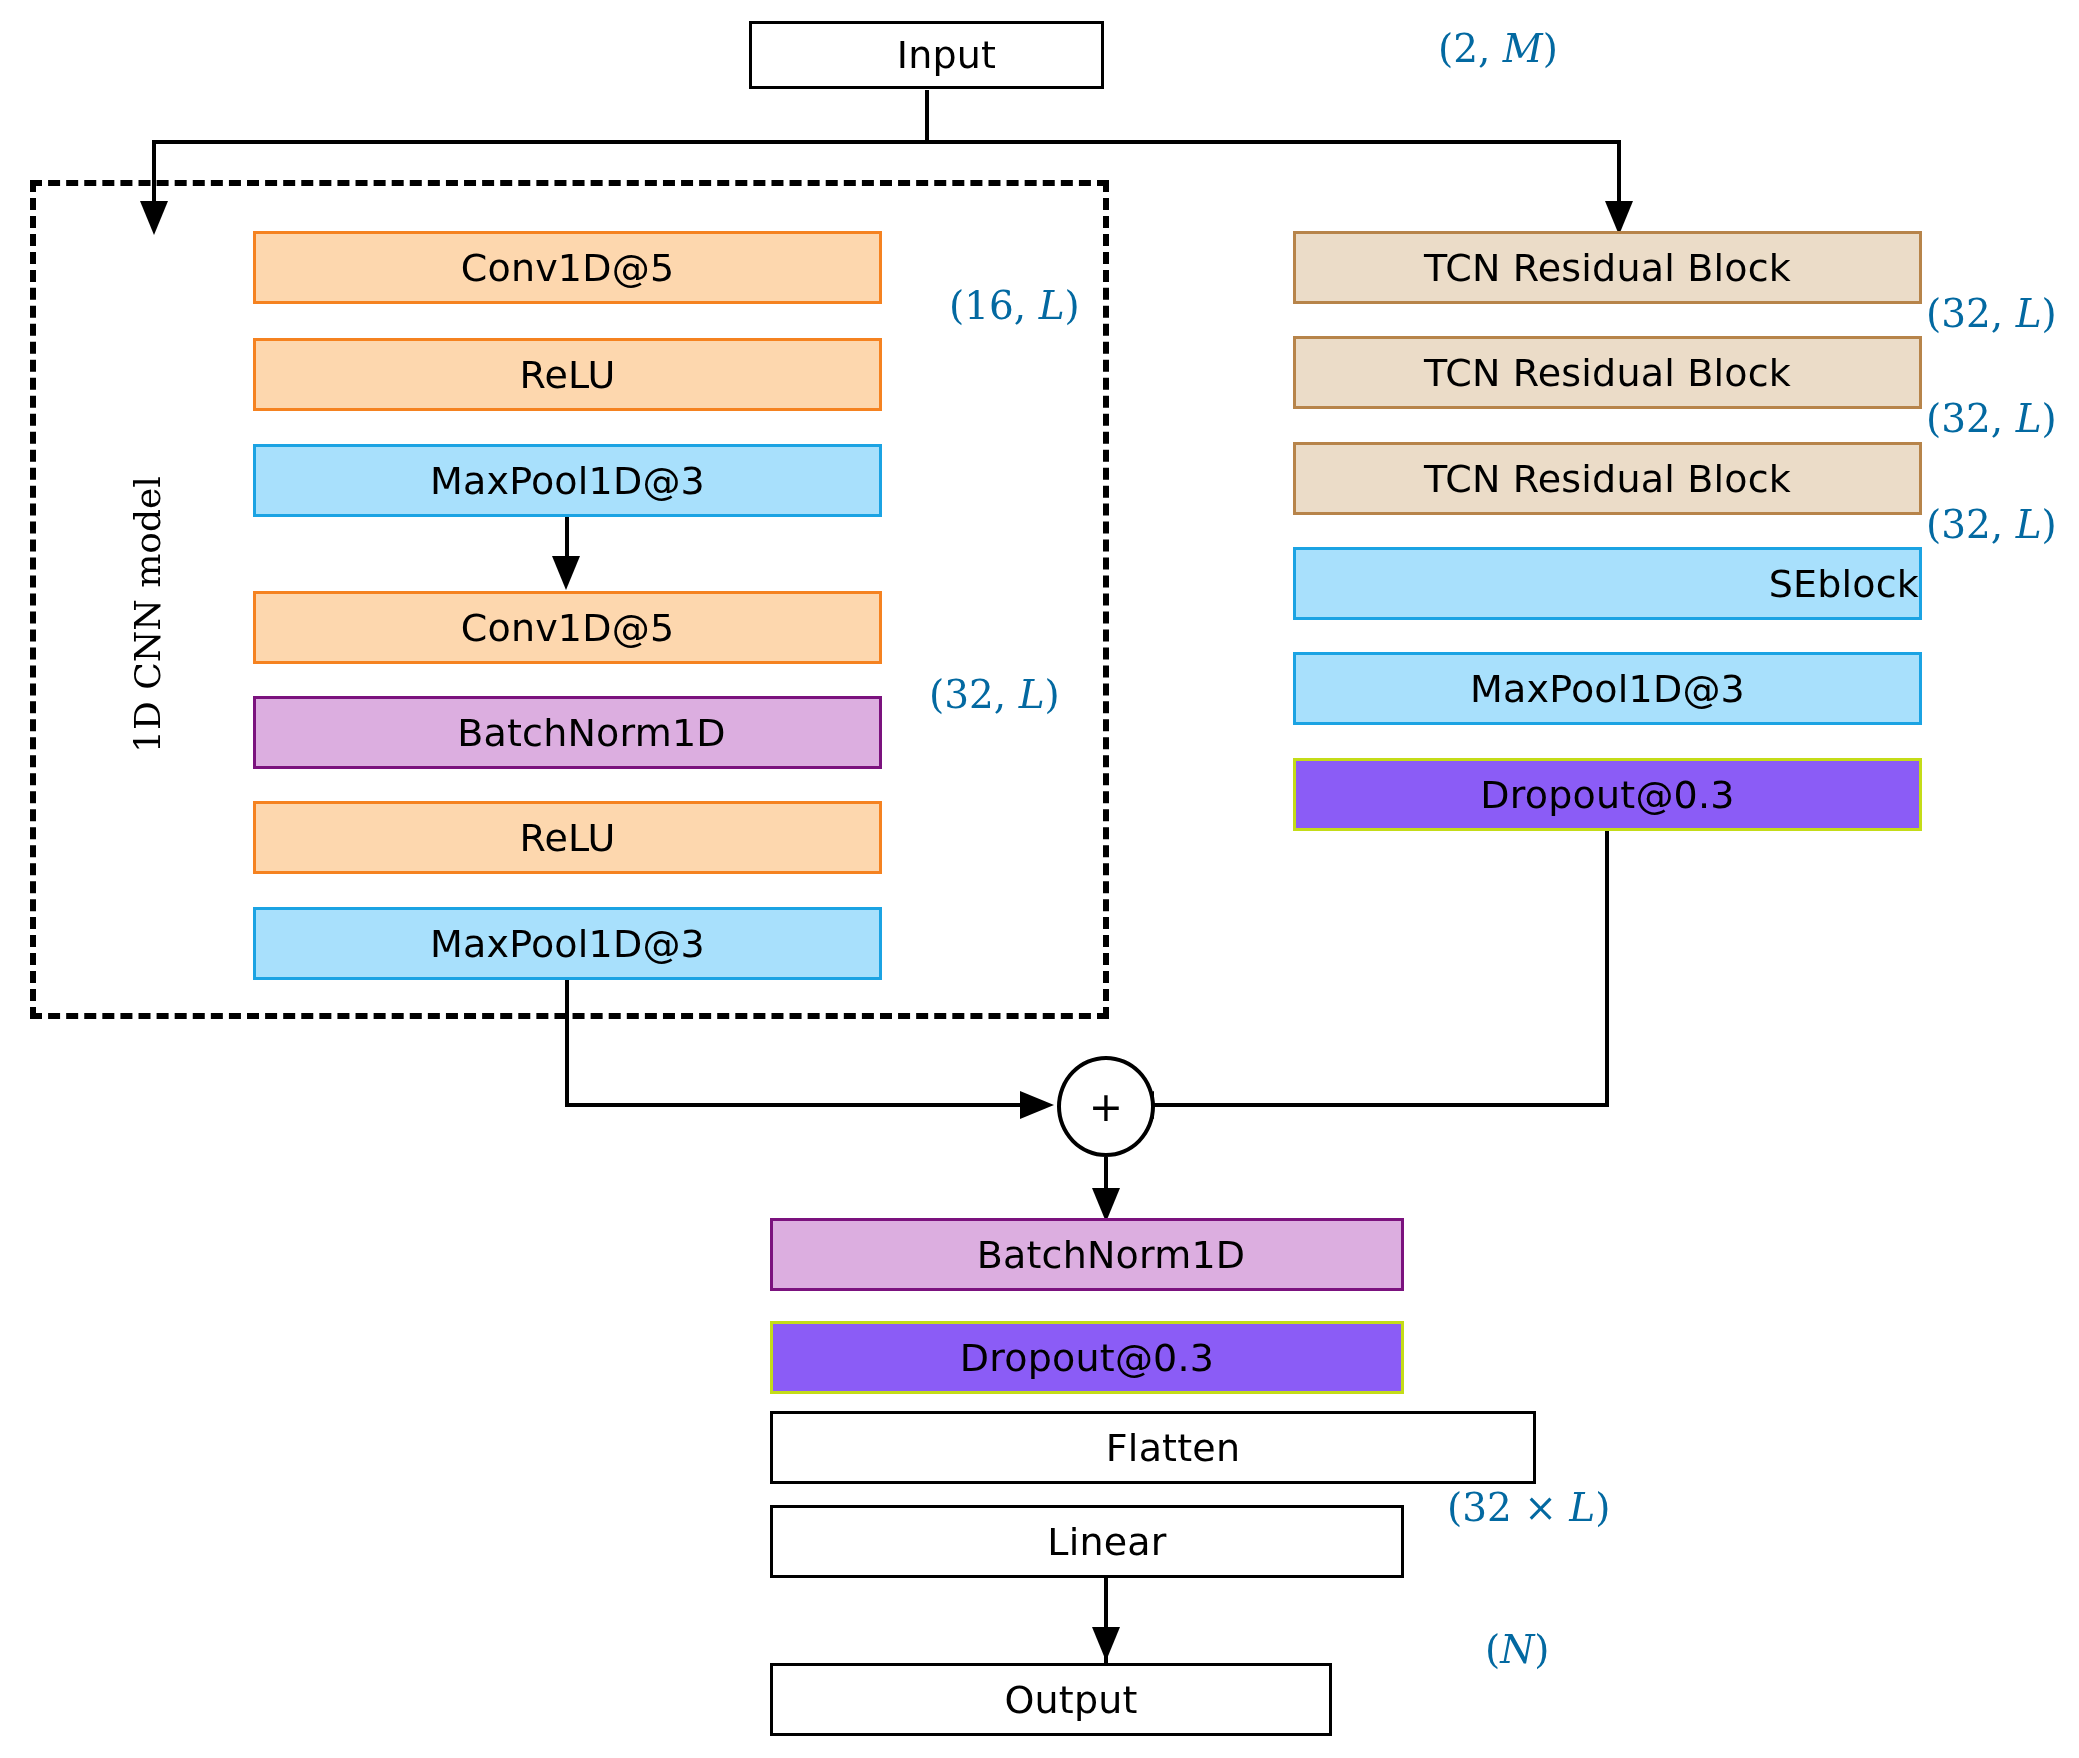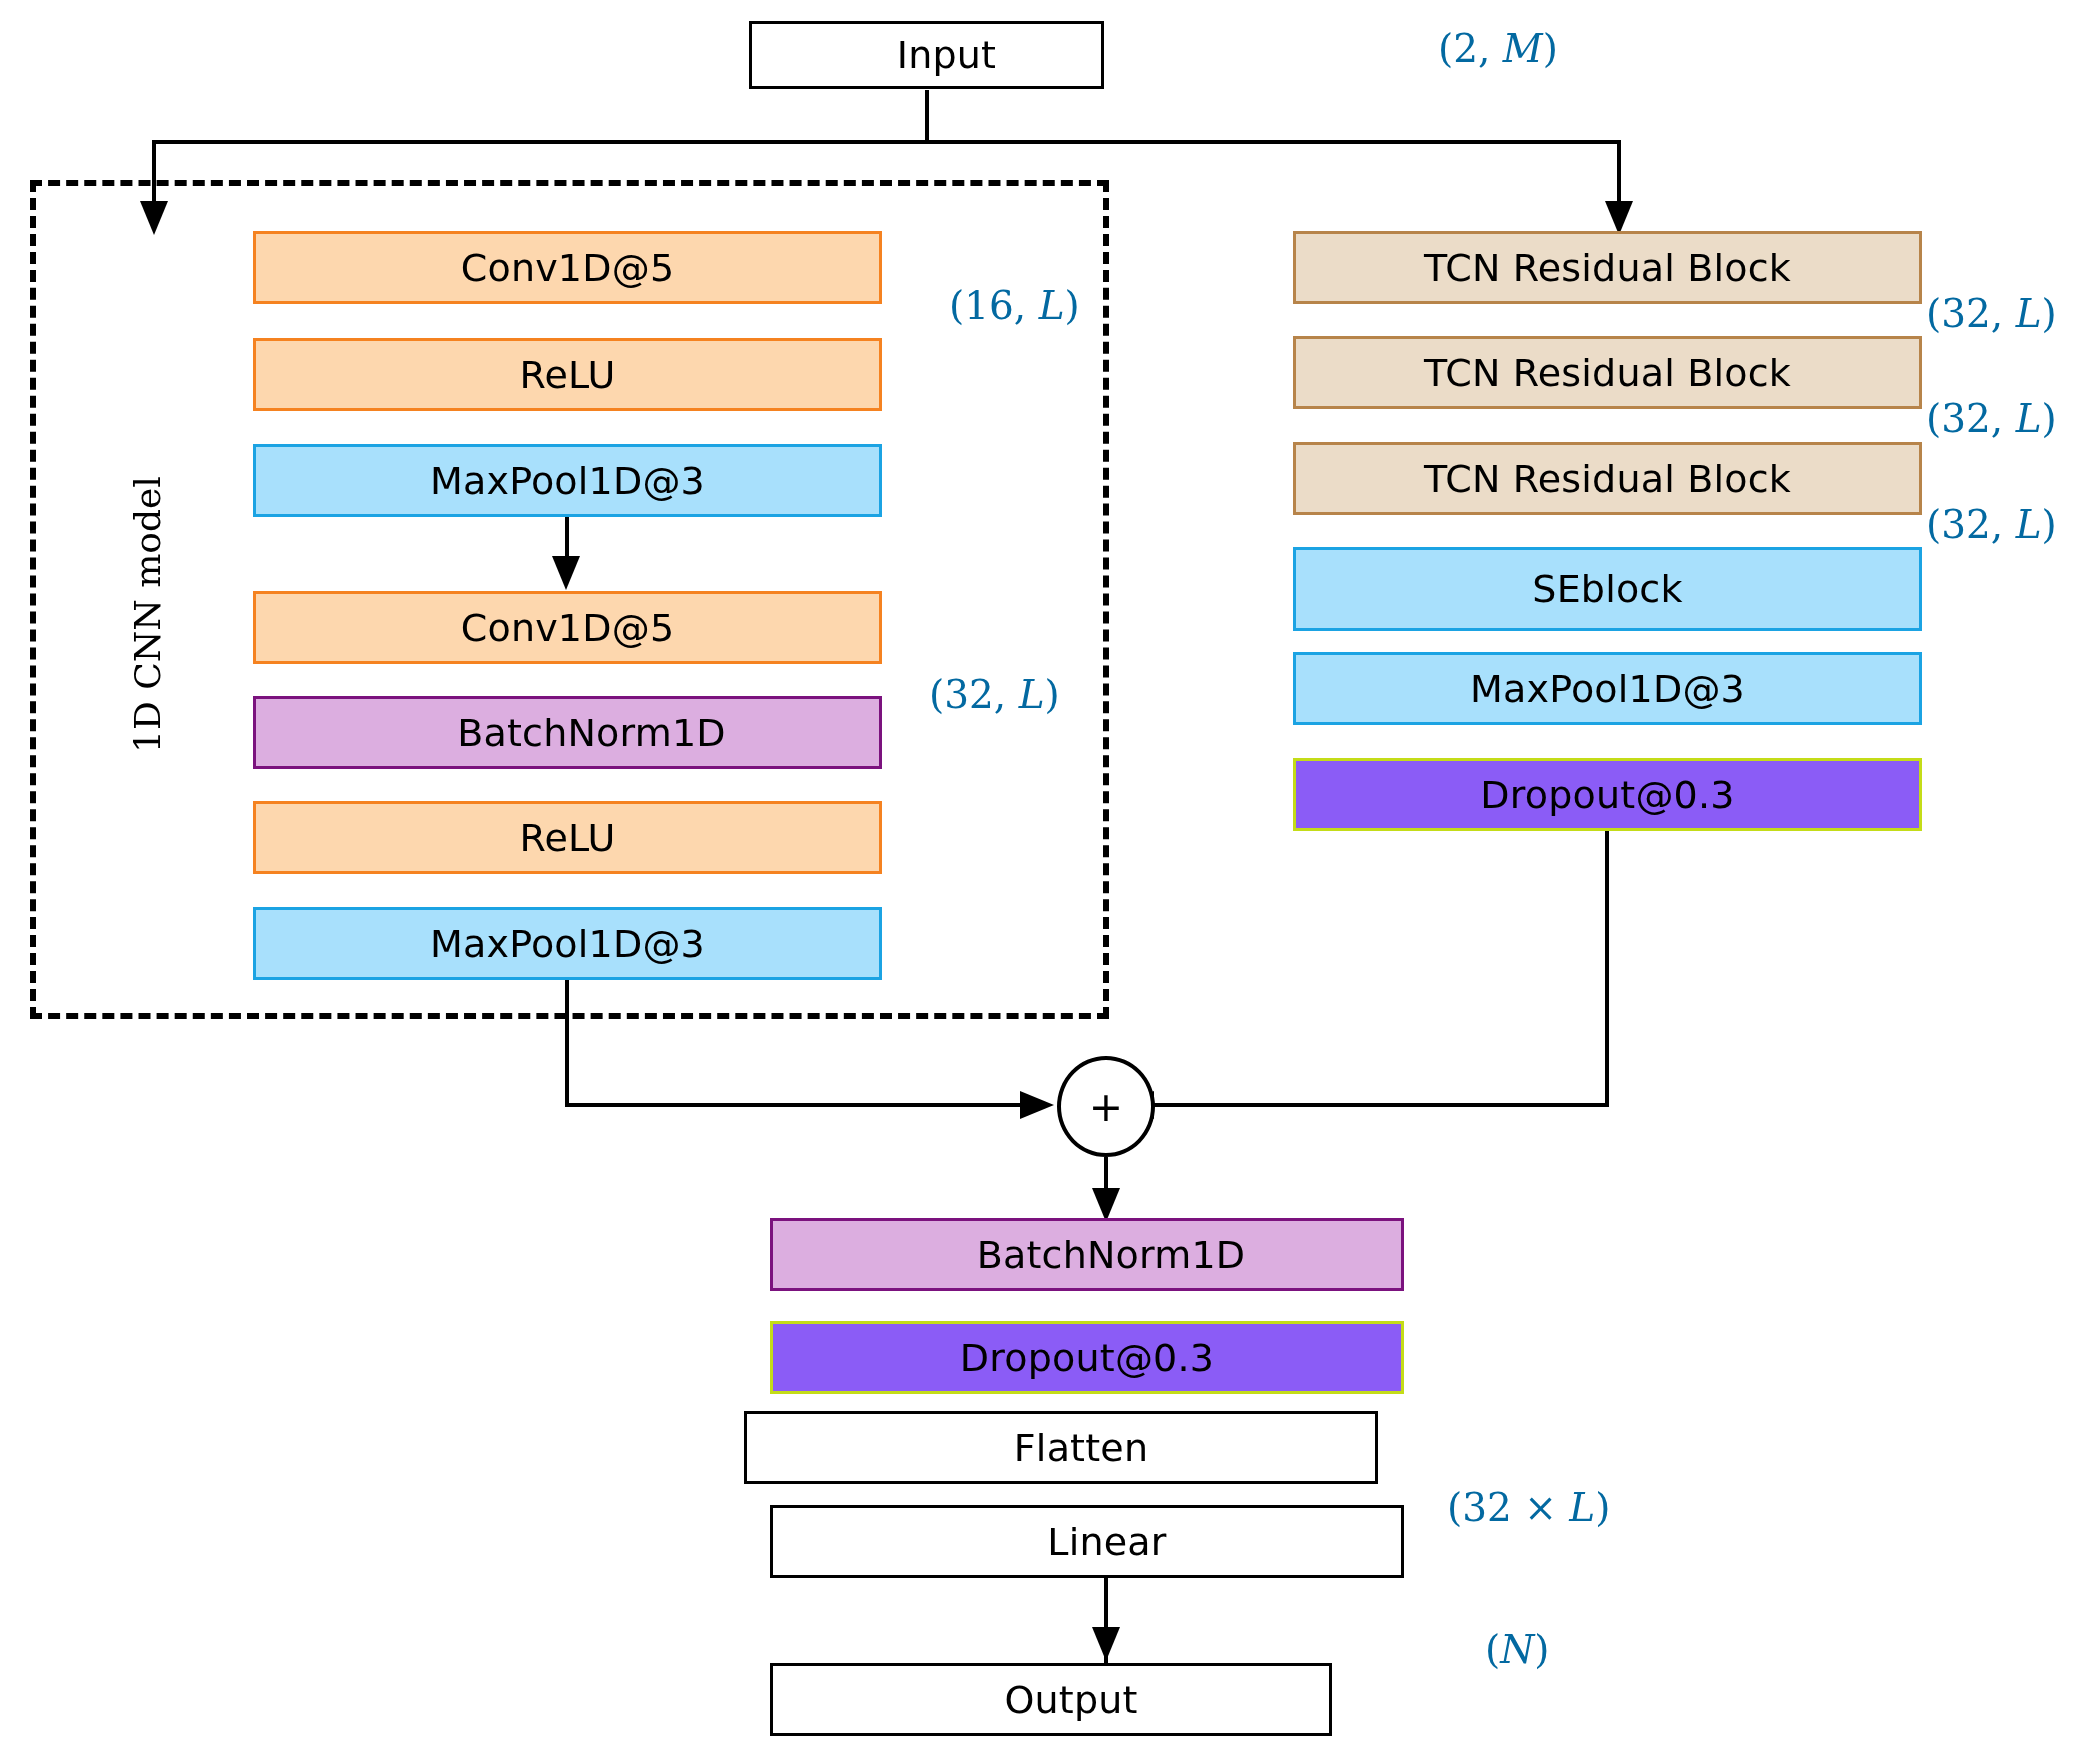--- a/index.html
+++ b/index.html
@@ -164,21 +164,21 @@
 
   <div class="block tan" style="left:1293px; top:231px; width:629px; height:73px;">
     <span>TCN Residual Block</span>
   </div>
   <div class="block tan" style="left:1293px; top:336px; width:629px; height:73px;">
     <span>TCN Residual Block</span>
   </div>
   <div class="block tan" style="left:1293px; top:442px; width:629px; height:73px;">
     <span>TCN Residual Block</span>
   </div>
-  <div class="block blue" style="left:1293px; top:547px; width:629px; height:84px;">
+  <div class="block blue" style="left:1293px; top:547px; width:629px; height:73px;justify-content:flex-end;">
     <span>SEblock</span>
   </div>
   <div class="block blue" style="left:1293px; top:652px; width:629px; height:73px;">
     <span>MaxPool1D@3</span>
   </div>
   <div class="block lime" style="left:1293px; top:758px; width:629px; height:73px;">
     <span>Dropout@0.3</span>
   </div>
 
   <div class="shape-label" style="left:1926px; top:291px;">(32,&nbsp;<i>L</i>)</div>
@@ -199,21 +199,21 @@
 
   <div class="line vline" style="left:1104px; top:1157px; width:4.3px; height:55px;"></div>
   <div class="arrowhead arrow-down" style="left:1092px; top:1188px;"></div>
 
   <div class="block purple" style="left:770px; top:1218px; width:634px; height:73px;">
     <span>BatchNorm1D</span>
   </div>
   <div class="block lime" style="left:770px; top:1321px; width:634px; height:73px;">
     <span>Dropout@0.3</span>
   </div>
-  <div class="block plain" style="left:744px; top:1411px; width:634px; height:73px;">
+  <div class="block plain" style="left:770px; top:1411px; width:766px; height:73px;">
     <span>Flatten</span>
   </div>
   <div class="block plain" style="left:770px; top:1505px; width:634px; height:73px;">
     <span>Linear</span>
   </div>
 
   <div class="line vline" style="left:1104px; top:1578px; width:4.3px; height:86px;"></div>
   <div class="arrowhead arrow-down" style="left:1092px; top:1627px;"></div>
 
   <div class="block plain" style="left:770px; top:1663px; width:562px; height:73px;">

